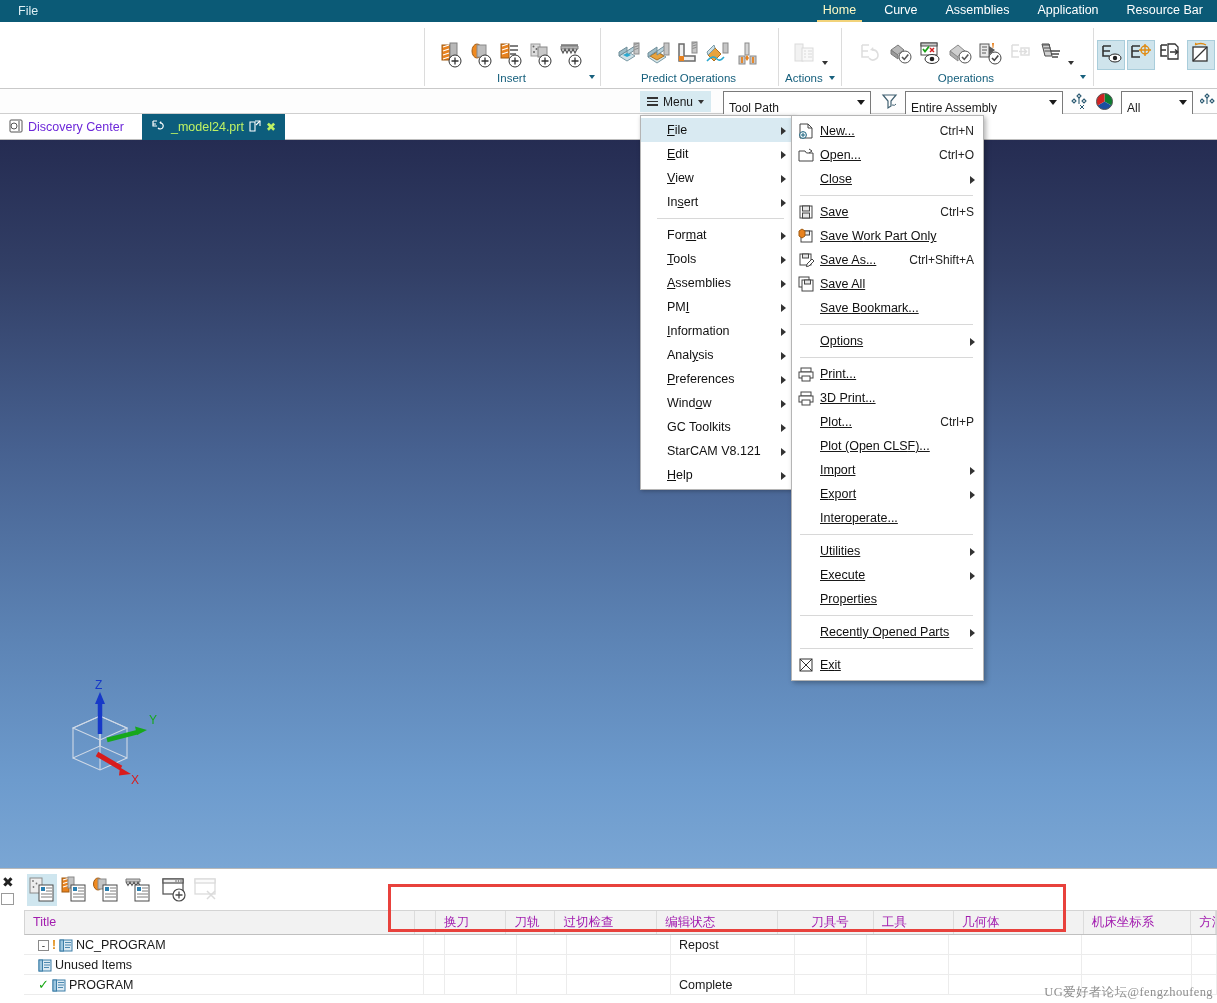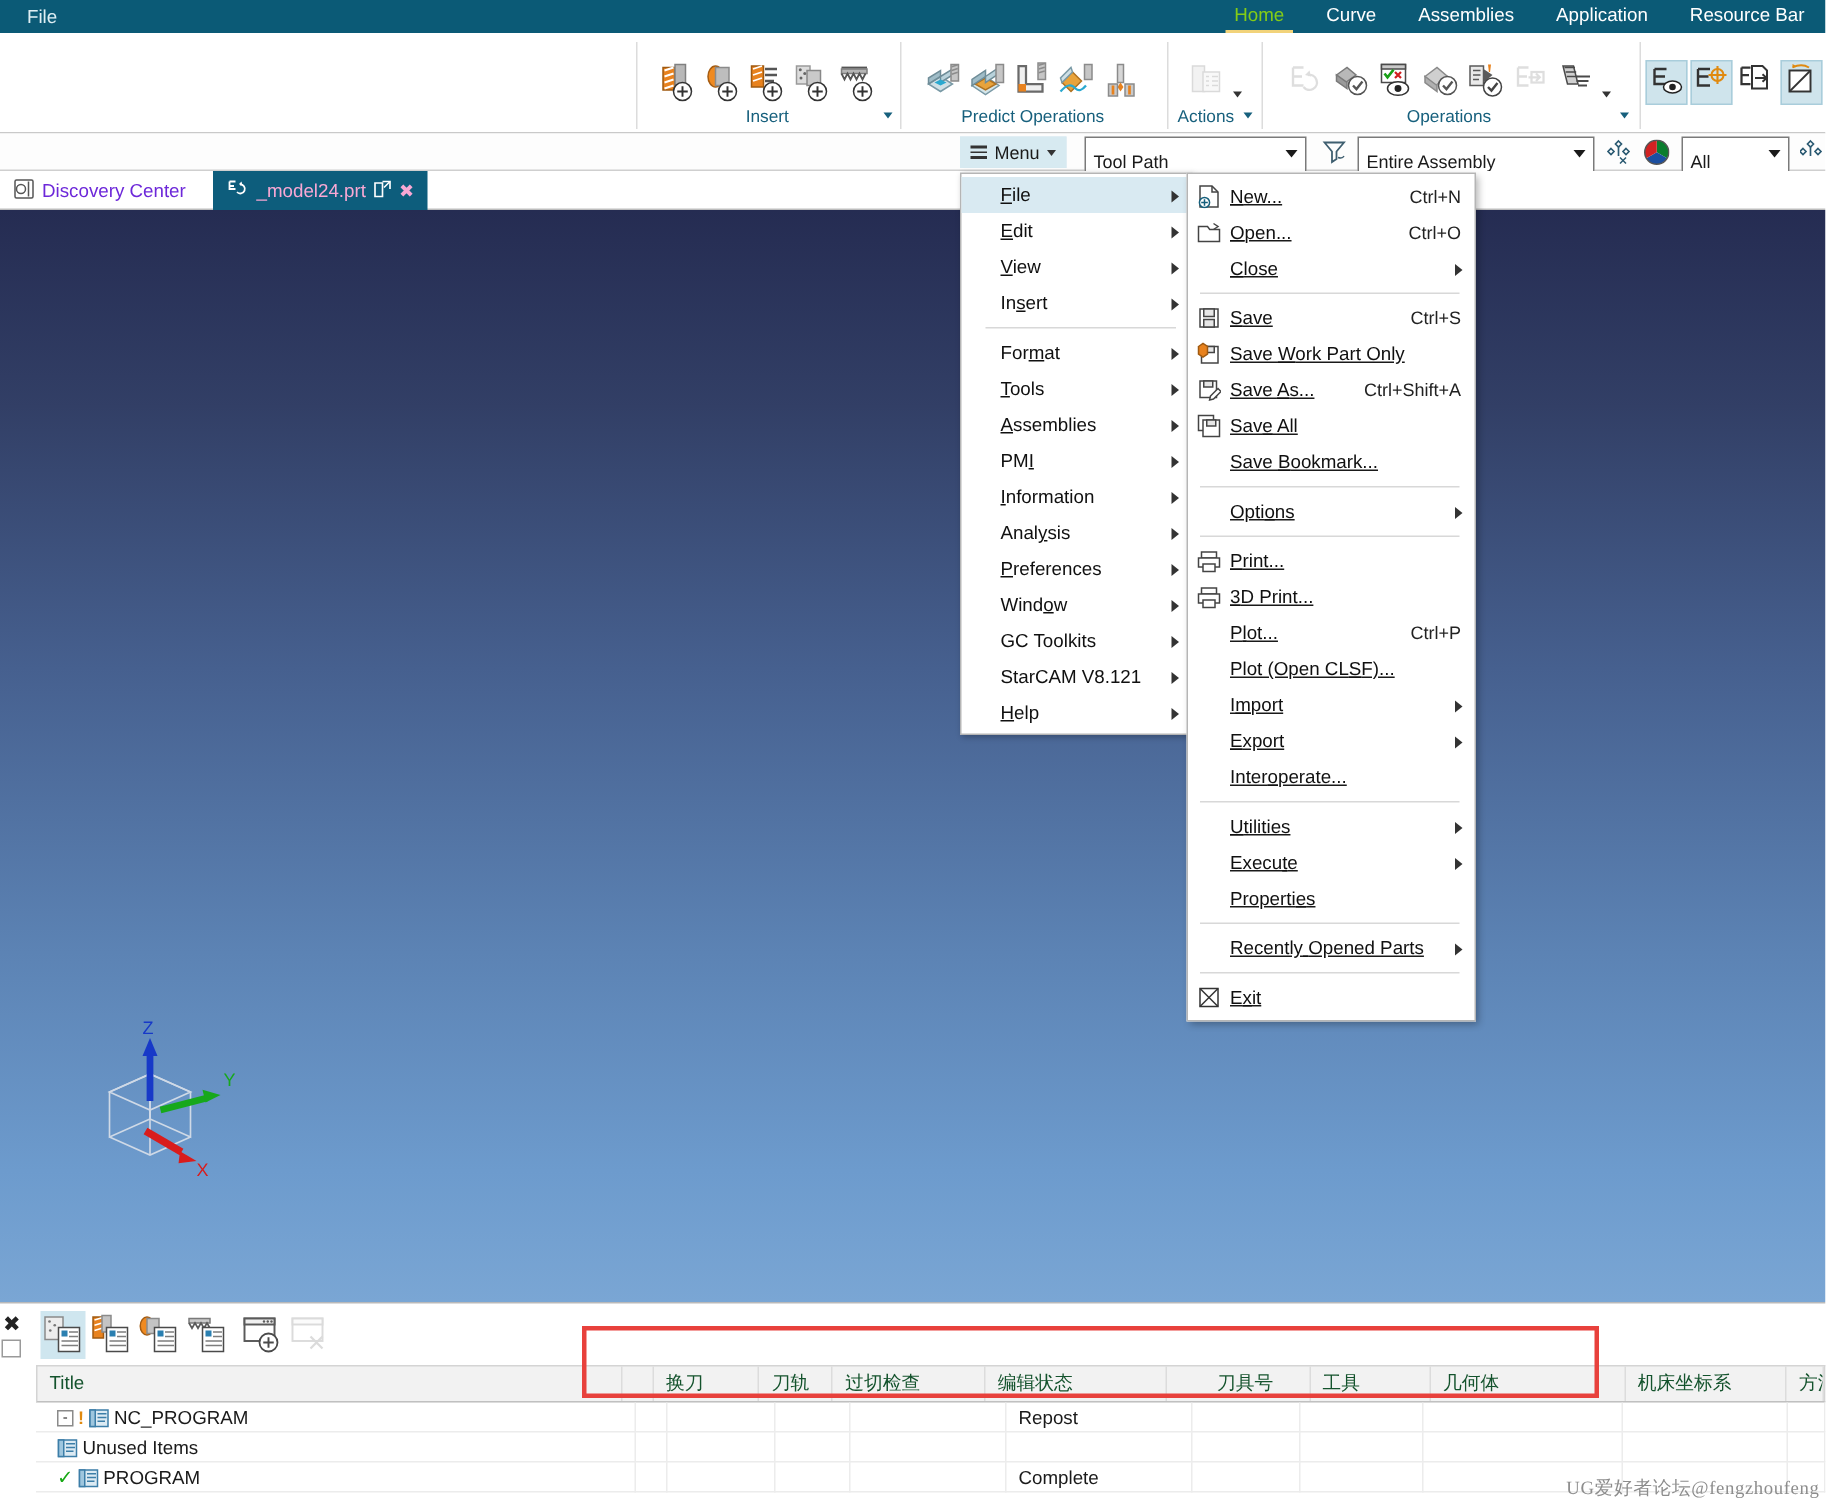--- a/index.html
+++ b/index.html
@@ -22,21 +22,21 @@
     padding:0 8px; font-size:12.5px; color:#dfeff4;
   }
   #ribbon-tabs{
     position:absolute; right:0px; top:0; height:22px;
     display:flex; align-items:flex-start;
   }
   .rtab{
     height:22px; line-height:21px; padding:0 14px; font-size:12.5px;
     color:#ffffff; position:relative; white-space:nowrap;
   }
-  .rtab.active{ color:#84cc16; }
+  .rtab.active{ color:#fef9c3; }
   .rtab.active:after{
     content:""; position:absolute; left:8px; right:8px; bottom:0px;
     height:2px; background:#f2d37a;
   }
 
   
   #ribbon{
     position:absolute; left:0; top:22px; width:1217px; height:67px;
     background:#ffffff; border-bottom:1px solid #c9c9c9;
   }
@@ -95,21 +95,21 @@
   
   #docstrip{
     position:absolute; left:0; top:114px; width:1217px; height:26px;
     background:#ffffff; border-bottom:1px solid #bdbdbd;
   }
   .doctab{
     position:absolute; top:0; height:26px;
     display:flex;align-items:center;gap:5px; padding:0 9px; font-size:12.5px;
   }
   #doctab-discovery{ left:0px; color:#6d28d9; }
-  #doctab-model{ left:142px; background:#0d5d7c; color:#f9a8d4; }
+  #doctab-model{ left:142px; background:#0d5d7c; color:#bef264; }
 
   
   #viewport{
     position:absolute; left:0; top:140px; width:1217px; height:728px;
     background:linear-gradient(to bottom,#252c52 0%,#323f66 18%,#46608f 42%,#5c83b4 68%,#6d9bcd 88%,#7aa6d4 100%);
     overflow:hidden;
   }
   #triad{ position:absolute; left:55px; top:540px; width:130px; height:125px; }
 
   
@@ -126,21 +126,21 @@
 
   
   #tbl{ position:absolute; left:24px; top:41px; width:1193px; height:94px; }
   #thead{
     position:absolute; left:0; top:0; width:1193px; height:25px;
     background:#f2f2f2; border:1px solid #d4d4d4; border-bottom:1px solid #c0c0c0;
     display:flex;
   }
   #thead .th{
     height:23px; line-height:23px; padding-left:8px;
-    border-right:1px solid #dcdcdc; font-size:12.5px; color:#14532d; overflow:hidden;
+    border-right:1px solid #dcdcdc; font-size:12.5px; color:#a21caf; overflow:hidden;
     white-space:nowrap;
   }
   #tbody{ position:absolute; left:0; top:25px; width:1193px; height:69px; }
   .trow{ height:20px; display:flex; border-bottom:1px solid #ececec; }
   .trow .td{
     height:20px; line-height:20px; padding-left:8px; font-size:12.5px;
     border-right:1px solid #ececec; overflow:hidden; white-space:nowrap;
   }
   .tree-cell{ display:flex; align-items:center; gap:3px; padding-left:14px!important; }
   .expander{

